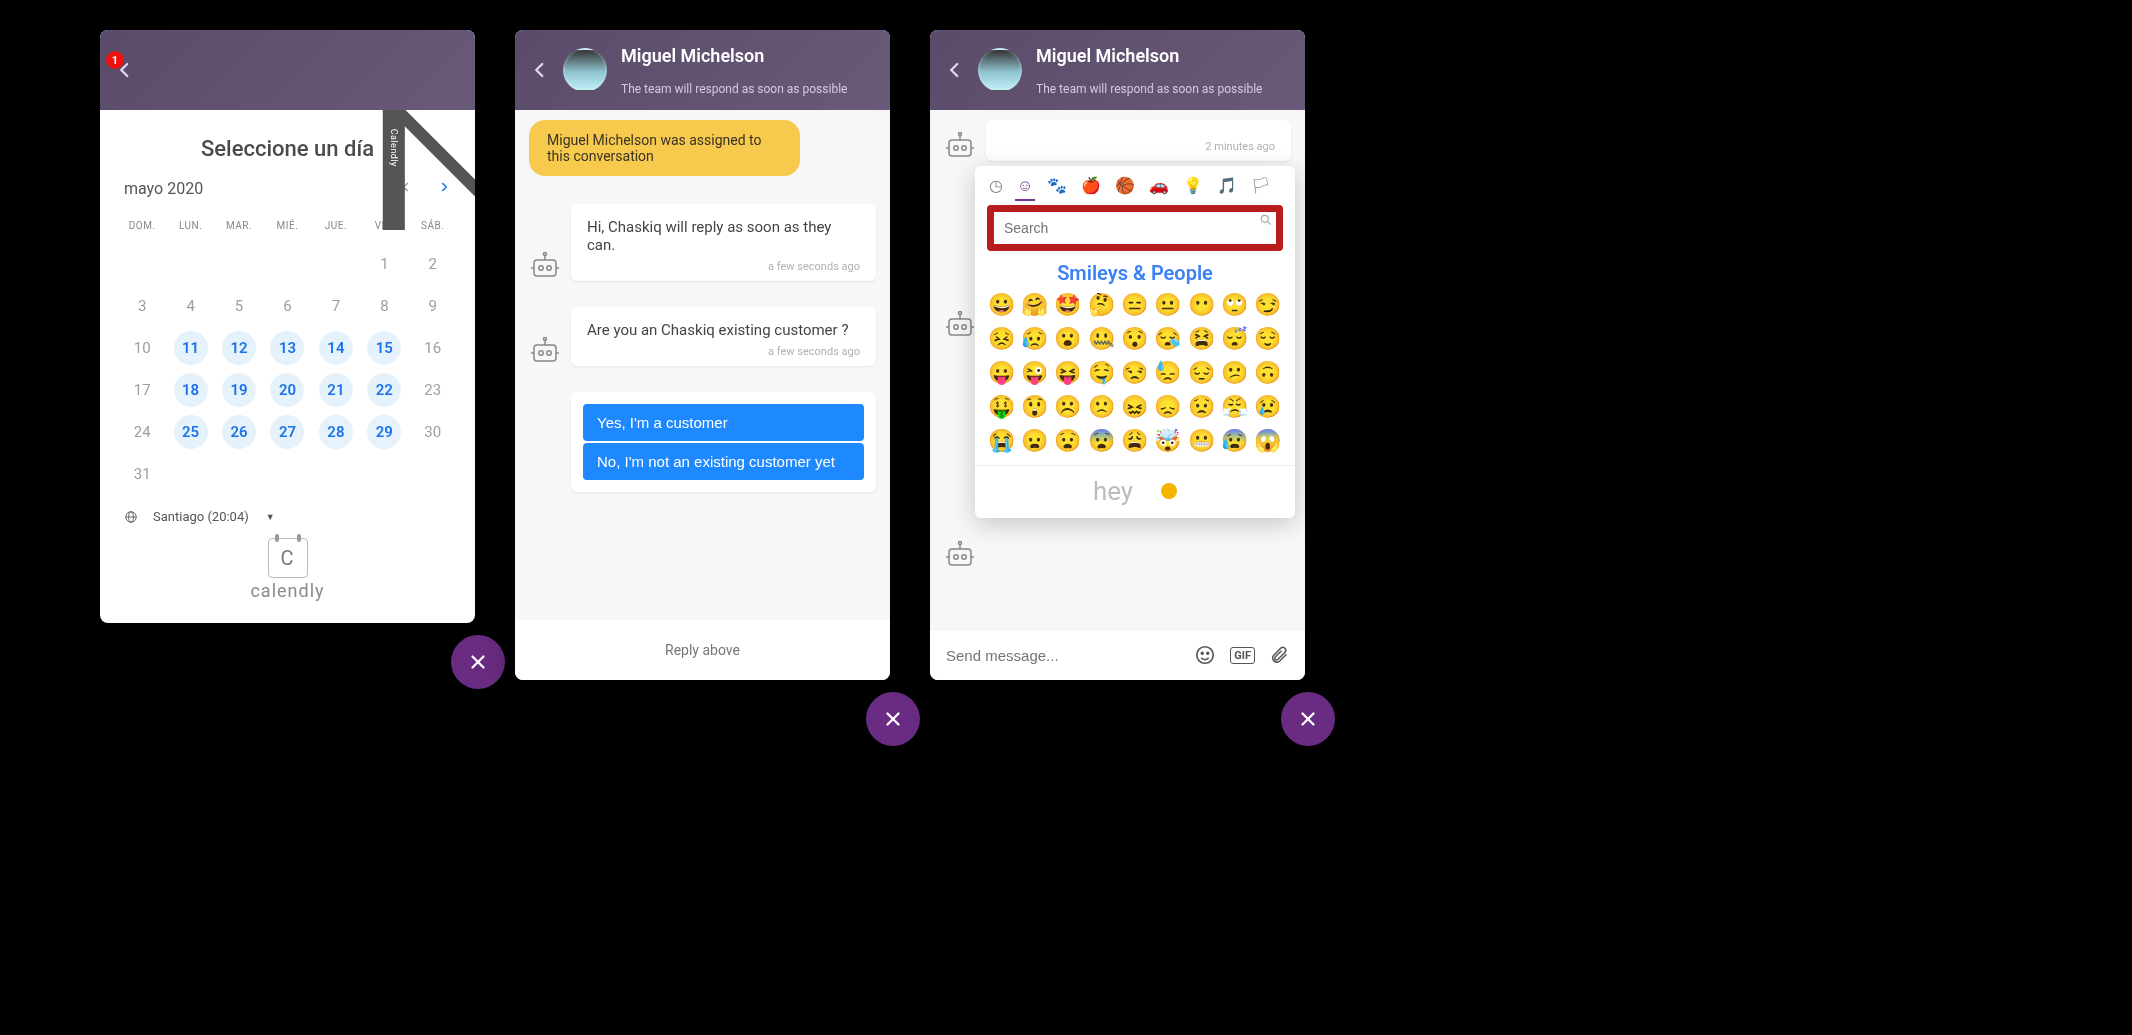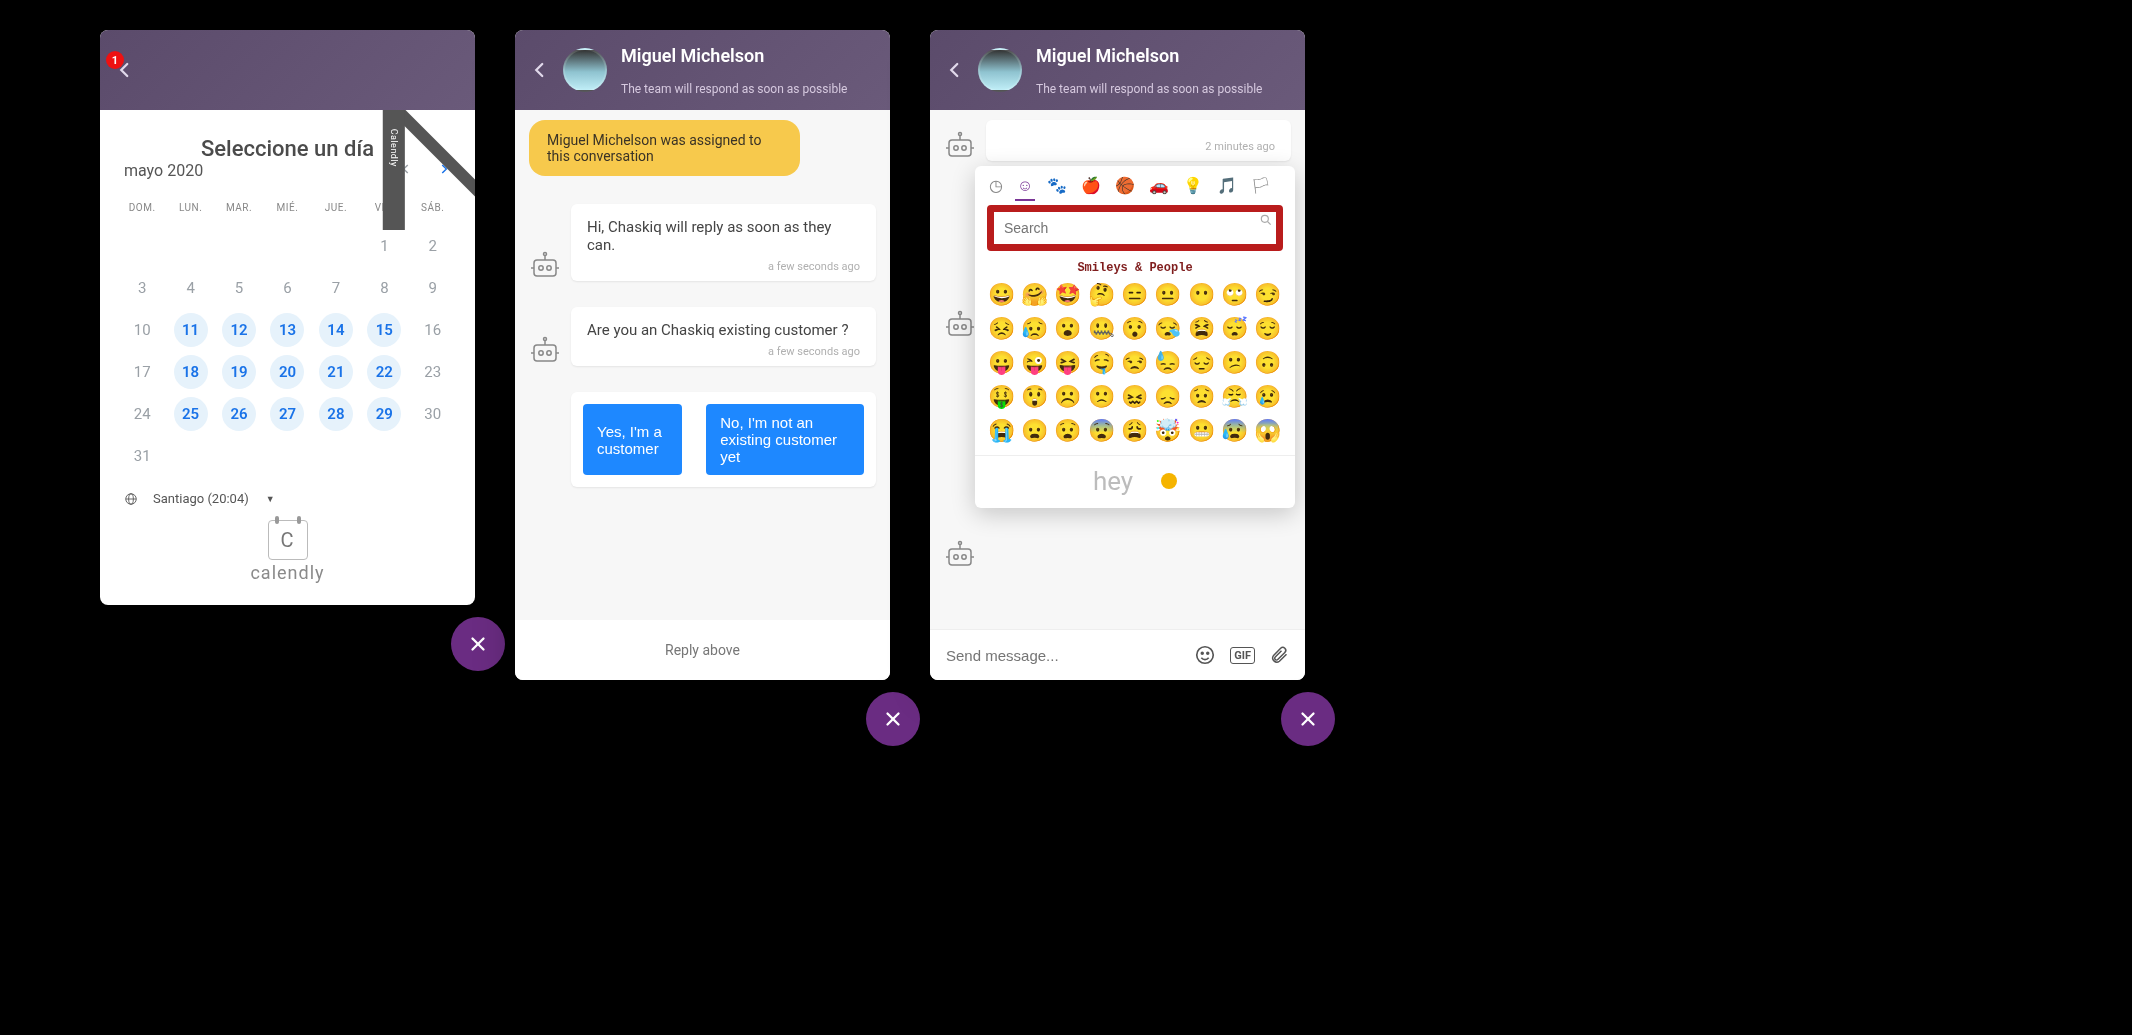--- a/index.html
+++ b/index.html
@@ -49,21 +49,21 @@
     .hdr-sub { font-size:12px; color:#d6c9df; }
     .avatar {
       width:44px;height:44px;border-radius:50%;
       background:linear-gradient(180deg,#333 0%, #8fc3d0 55%, #c0eef7 100%);
       flex-shrink:0;
       border:2px solid rgba(255,255,255,.15);
     }
 
     
     .cal-body { padding:26px 18px 4px; position:relative; }
-    .cal-title { text-align:center; font-size:22px; color:#4b4b4b; font-weight:500; }
+    .cal-title { text-align:center; font-size:22px; color:#4b4b4b; font-weight:500; margin-bottom:18px; }
     .cal-nav { display:flex; align-items:center; justify-content:space-between; padding:0 6px 14px; }
     .cal-month { font-size:16px; color:#555; }
     .cal-arrows { display:flex; gap:24px; }
     .cal-arrow { color:#9aa0a6; font-size:16px; cursor:pointer; }
     .cal-arrow.active { color:#1a73e8; }
 
     .cal-grid { display:grid; grid-template-columns:repeat(7,1fr); text-align:center; }
     .dow { font-size:10px; color:#888; padding:8px 0 12px; letter-spacing:.5px; }
     .day { height:42px; display:flex; align-items:center; justify-content:center; font-size:15px; color:#9aa0a6; position:relative; }
     .day.avail span{
@@ -115,21 +115,21 @@
     .bot-ic {
       width:32px;height:30px;flex-shrink:0;
     }
     .bot-ic svg{width:100%;height:100%;stroke:#888;fill:none;stroke-width:1.5;}
     .bubble {
       background:#fff;border-radius:6px;padding:14px 16px 8px;flex:1;
       box-shadow:0 1px 2px rgba(0,0,0,.08);
       font-size:15px;color:#444;
     }
     .bubble .ts { text-align:right;font-size:11px;color:#b0b0b0;margin-top:6px;}
-    .options { display:flex;flex-direction:row;gap:24px;padding:2px 2px; }
+    .options { display:flex;flex-direction:column;gap:2px;padding:2px 2px; }
     .opt-btn { background:#1e88ff;color:#fff;border:none;border-radius:4px;padding:10px 14px;font-size:15px;text-align:left;cursor:pointer; }
 
     .reply-above { text-align:center;color:#777;font-size:14px;padding:22px 0; background:#fff;}
 
     
     .p3 .conv-body { position:relative; padding-bottom:0; }
     .picker {
       position:absolute; right:10px; top:56px;
       width:320px; background:#fff; border-radius:6px;
       box-shadow:0 6px 24px rgba(0,0,0,.2);
@@ -138,21 +138,21 @@
     }
     .picker-cats { display:flex; gap:14px; padding:10px 14px 6px; color:#888; }
     .picker-cats span { font-size:16px; cursor:pointer; }
     .picker-cats span.active { color:#7a3596; position:relative; }
     .picker-cats span.active::after{content:"";position:absolute;left:-2px;right:-2px;bottom:-6px;height:2px;background:#7a3596;}
     .picker-search { padding:4px 12px 8px; position:relative;}
     .picker-search input{
       width:100%;border:7px solid #b91c1c;border-radius:4px;padding:8px 30px 8px 10px;color:#777;font-size:14px;
     }
     .picker-search .mg{position:absolute; right:22px; top:12px; color:#aaa; font-size:14px;}
-    .picker-sect { text-align:center;font-weight:600;color:#7f1d1d;font-size:12px;padding:2px 0 6px;font-family:Liberation Mono, monospace;}
+    .picker-sect { text-align:center;font-weight:600;color:#3b82f6;font-size:20px;padding:2px 0 6px;}
     .emoji-grid { display:grid;grid-template-columns:repeat(9,1fr); gap:6px 4px; padding:0 12px 8px; cursor:pointer;}
     .emoji-grid span{ font-size:22px; text-align:center; line-height:28px; }
     .picker-foot { display:flex;align-items:center;justify-content:center;gap:28px;padding:10px 0 6px;border-top:1px solid #eee;margin-top:2px;}
     .picker-foot .lbl{font-size:26px;color:#bcbcbc;}
     .picker-foot .dot{width:16px;height:16px;border-radius:50%;background:#f5b400;}
 
     .composer { display:flex;align-items:center;gap:14px;padding:14px 16px;border-top:1px solid #eee;background:#fff;}
     .composer input{flex:1;border:none;font-size:15px;color:#888;outline:none;}
     .composer .ic{color:#555;cursor:pointer;display:flex;align-items:center;justify-content:center;}
     .composer .gif{font-size:11px;font-weight:700;border:1px solid #555;border-radius:3px;padding:1px 3px;}

